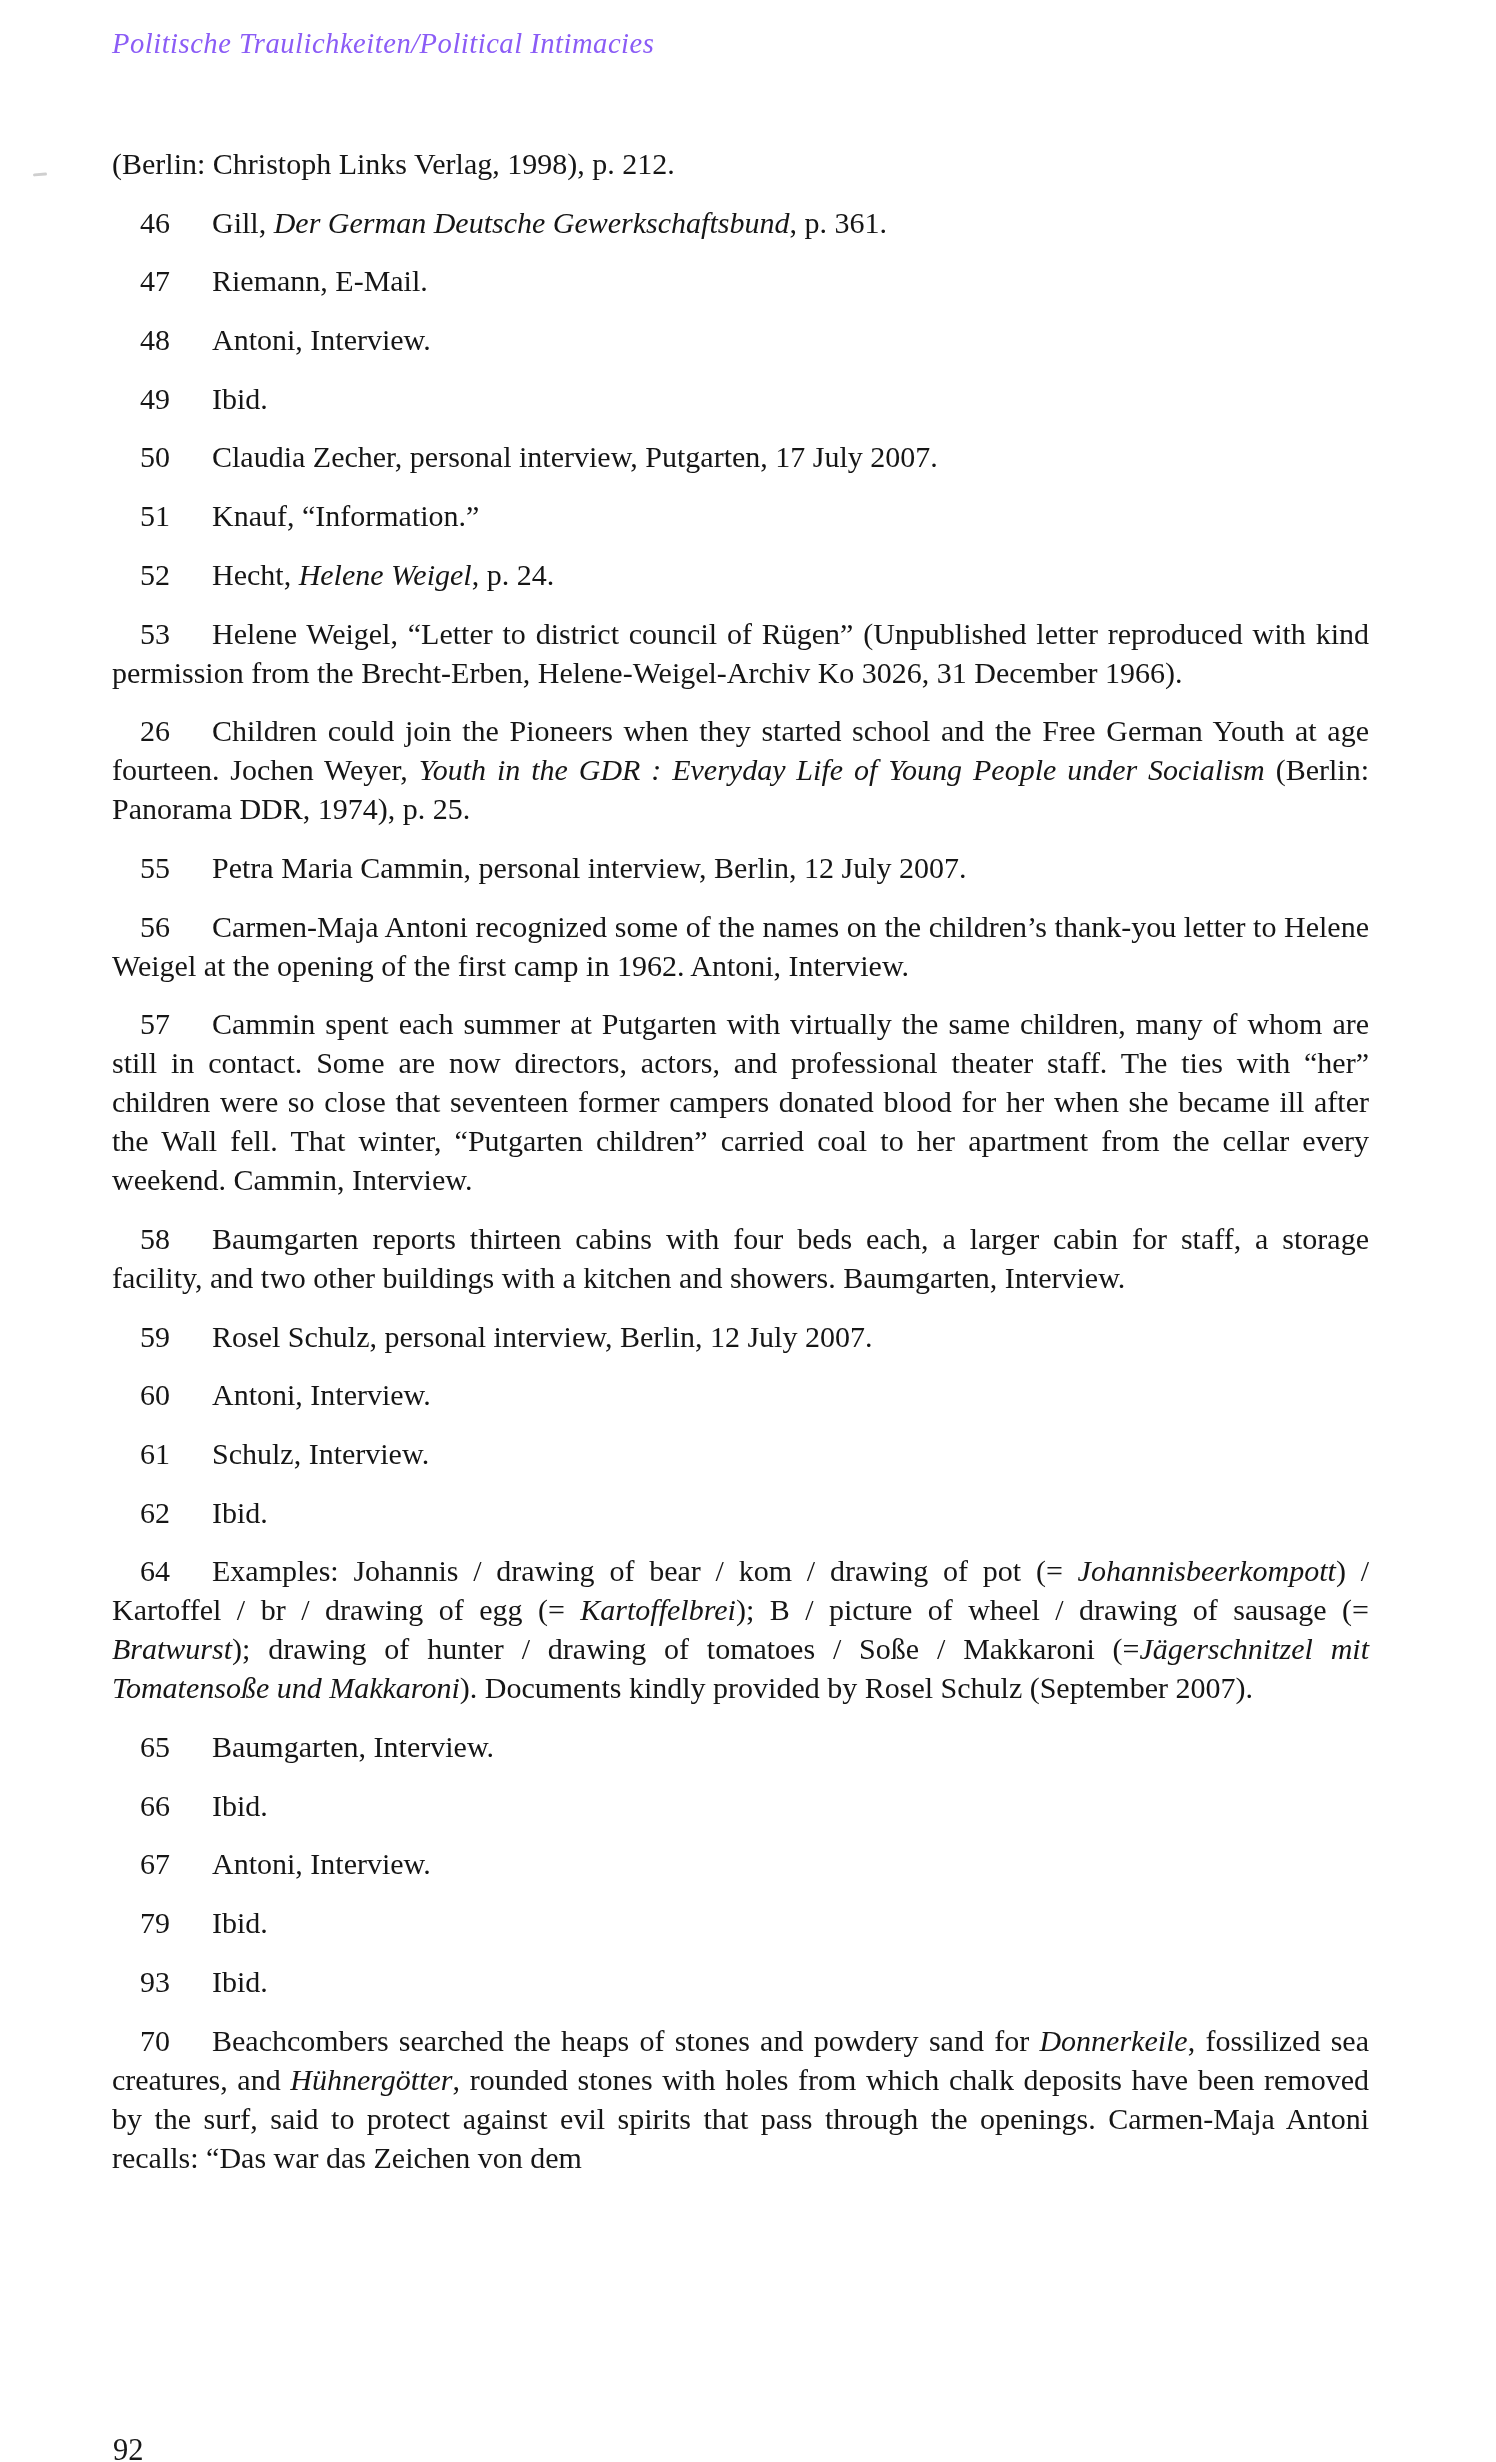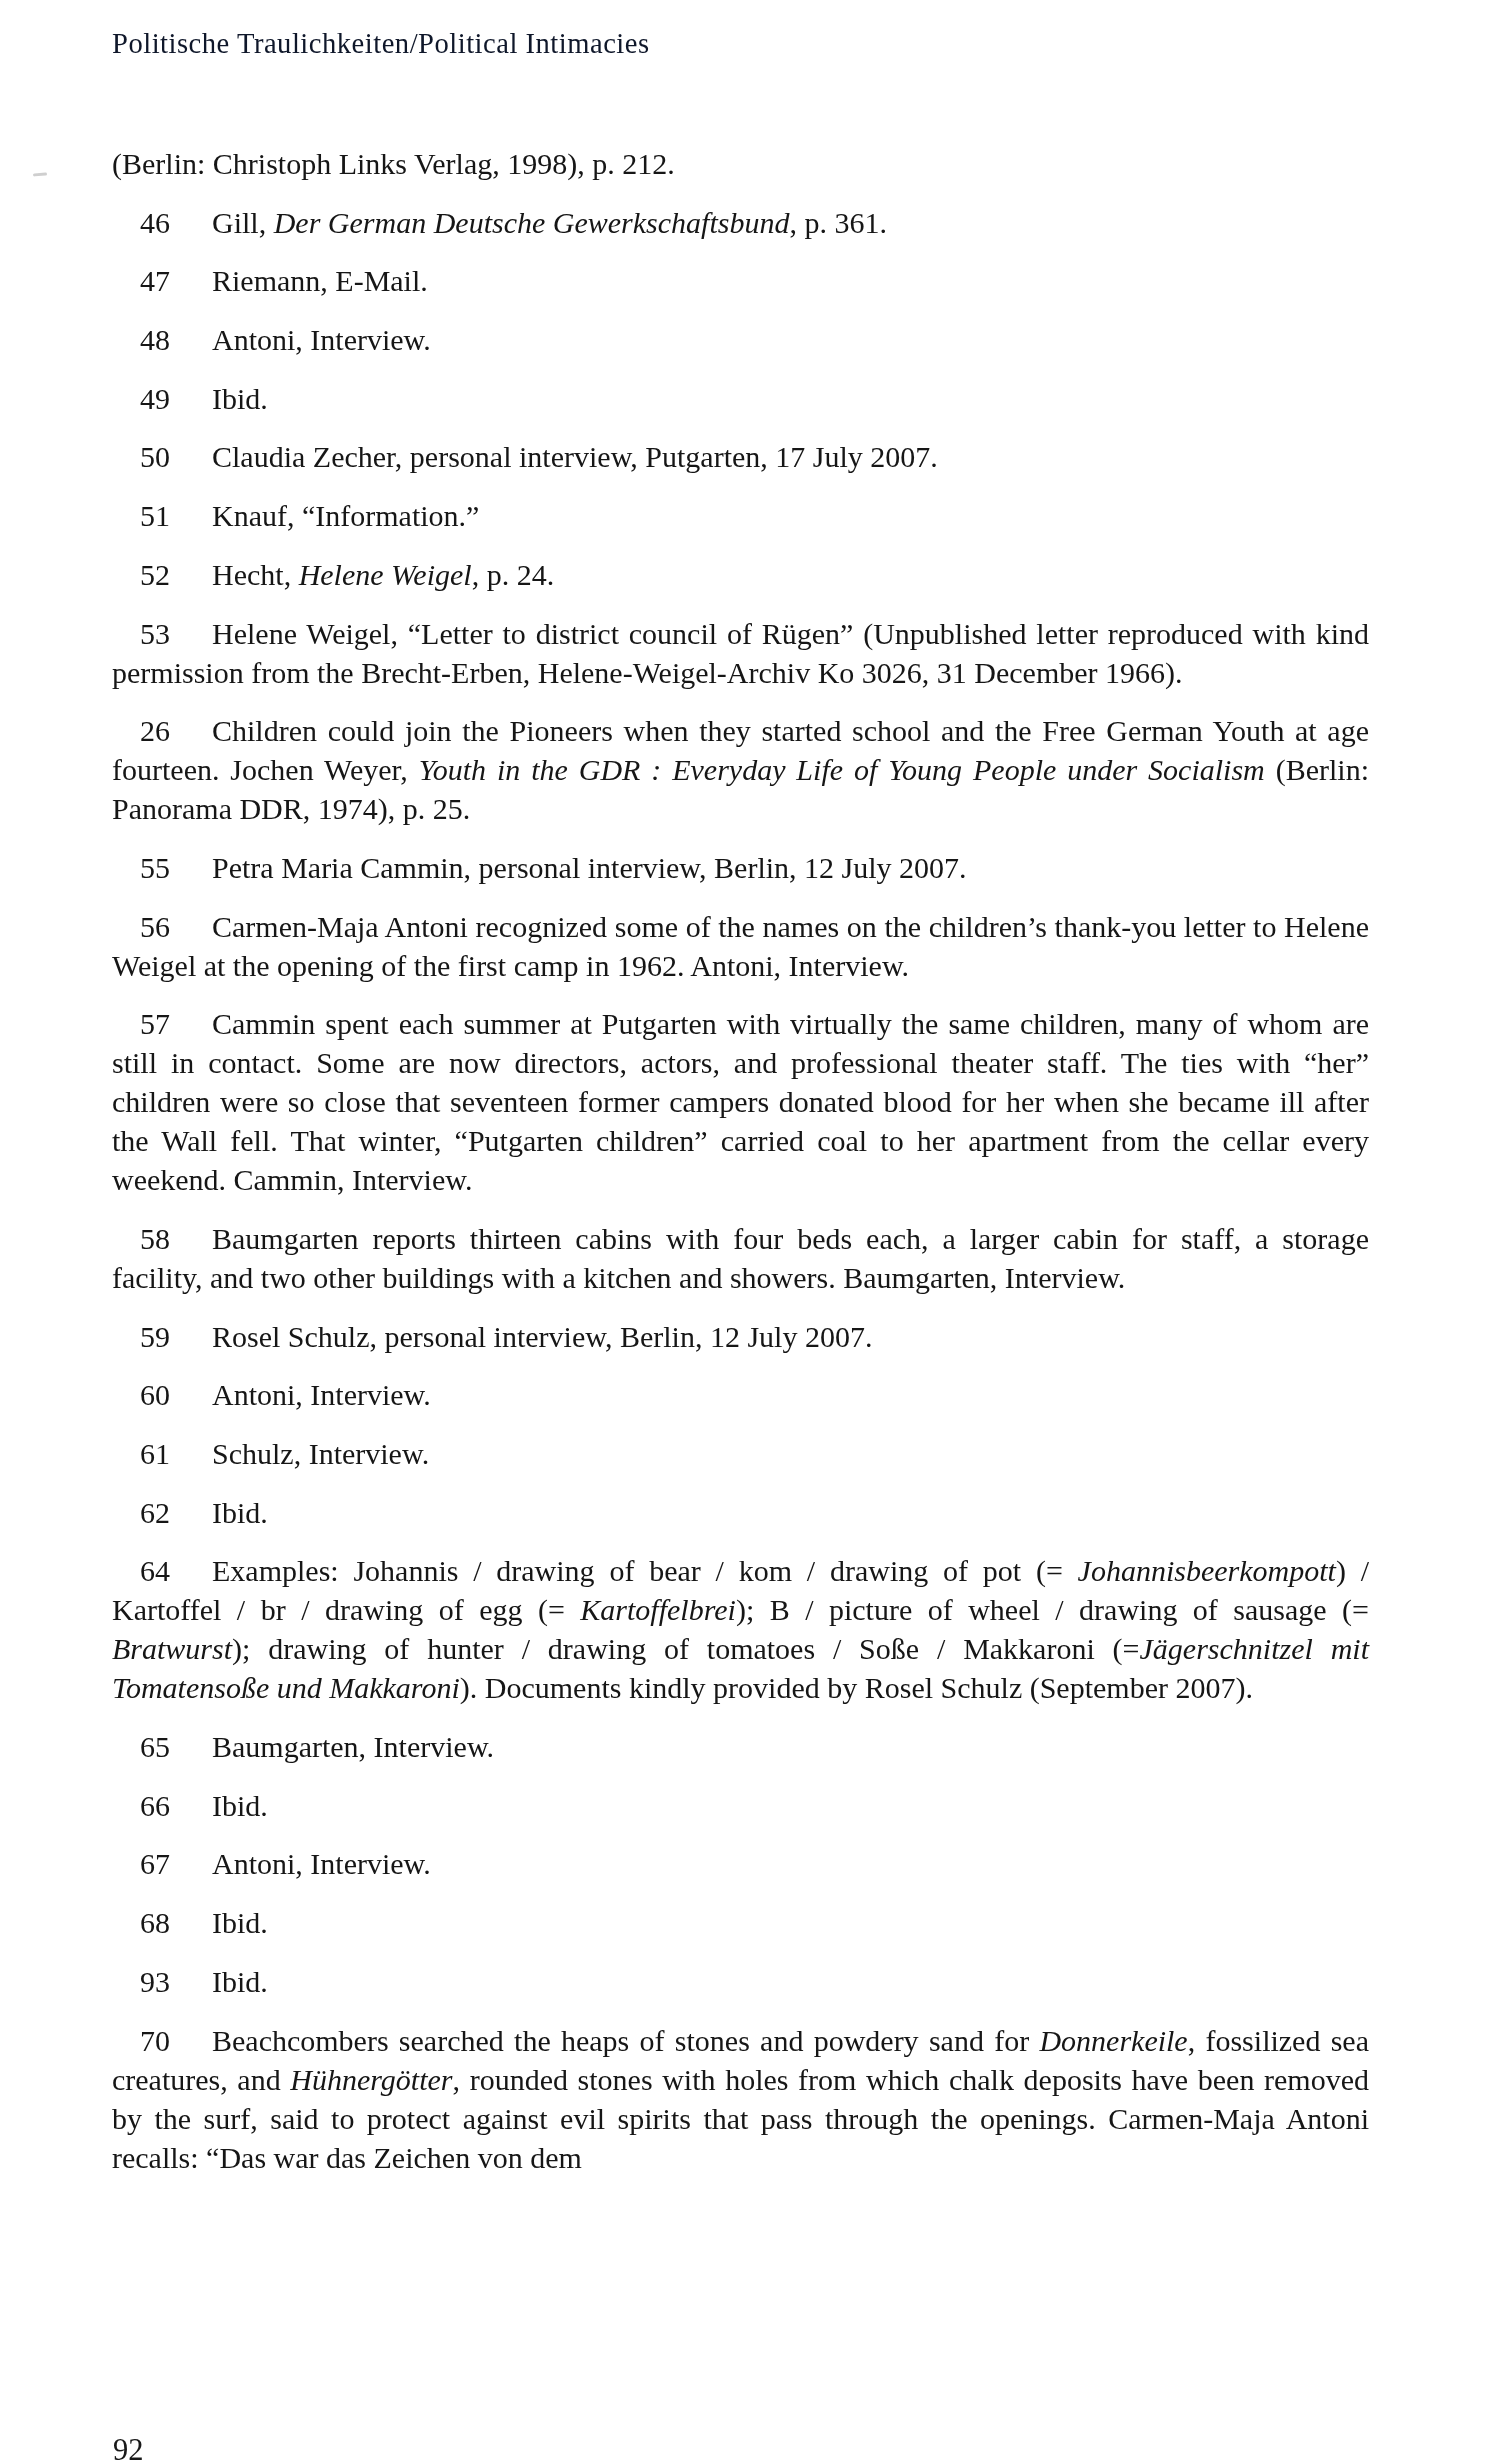--- a/index.html
+++ b/index.html
@@ -14,24 +14,25 @@
     margin: 0 auto;
     background: #ffffff;
     font-family: "Liberation Serif", serif;
     color: #161616;
     overflow: hidden;
   }
   .running-header {
     position: absolute;
     left: 112px;
     top: 27.6px;
+    font-style: italic;
     font-size: 28.6px;
     letter-spacing: 0.5px;
     white-space: nowrap;
-    color: #0f172a;
+    color: #8b5cf6;
   }
   .body-text {
     position: absolute;
     left: 112px;
     top: 144px;
     width: 1257px;
   }
   .body-text p {
     font-size: 30px;
     line-height: 39px;
@@ -92,21 +93,21 @@
         <p><span class="note-num">57</span><span>Cammin spent each summer at Putgarten with virtually the same children, many of whom are still in contact. Some are now directors, actors, and professional theater staff. The ties with “her” children were so close that seventeen former campers donated blood for her when she became ill after the Wall fell. That winter, “Putgarten children” carried coal to her apartment from the cellar every weekend. Cammin, Interview.</span></p>
         <p><span class="note-num">58</span><span>Baumgarten reports thirteen cabins with four beds each, a larger cabin for staff, a storage facility, and two other buildings with a kitchen and showers. Baumgarten, Interview.</span></p>
         <p><span class="note-num">59</span><span>Rosel Schulz, personal interview, Berlin, 12 July 2007.</span></p>
         <p><span class="note-num">60</span><span>Antoni, Interview.</span></p>
         <p><span class="note-num">61</span><span>Schulz, Interview.</span></p>
         <p><span class="note-num">62</span><span>Ibid.</span></p>
         <p><span class="note-num">64</span><span>Examples: Johannis / drawing of bear / kom / drawing of pot (= </span><span class="it">Johannisbeerkompott</span><span>) / Kartoffel / br / drawing of egg (= </span><span class="it">Kartoffelbrei</span><span>); B / picture of wheel / drawing of sausage (= </span><span class="it">Bratwurst</span><span>); drawing of hunter / drawing of tomatoes / Soße / Makkaroni (=</span><span class="it">Jägerschnitzel mit Tomatensoße und Makkaroni</span><span>). Documents kindly provided by Rosel Schulz (September 2007).</span></p>
         <p><span class="note-num">65</span><span>Baumgarten, Interview.</span></p>
         <p><span class="note-num">66</span><span>Ibid.</span></p>
         <p><span class="note-num">67</span><span>Antoni, Interview.</span></p>
-        <p><span class="note-num">68</span><span>Ibid.</span></p>
+        <p><span class="note-num">79</span><span>Ibid.</span></p>
         <p><span class="note-num">93</span><span>Ibid.</span></p>
         <p><span class="note-num">70</span><span>Beachcombers searched the heaps of stones and powdery sand for </span><span class="it">Donnerkeile</span><span>, fossilized sea creatures, and </span><span class="it">Hühnergötter</span><span>, rounded stones with holes from which chalk deposits have been removed by the surf, said to protect against evil spirits that pass through the openings. Carmen-Maja Antoni recalls: “Das war das Zeichen von dem</span></p>
       </div>
   </div>
 
   <div class="page-number">92</div>
 
 </div>
 
 

